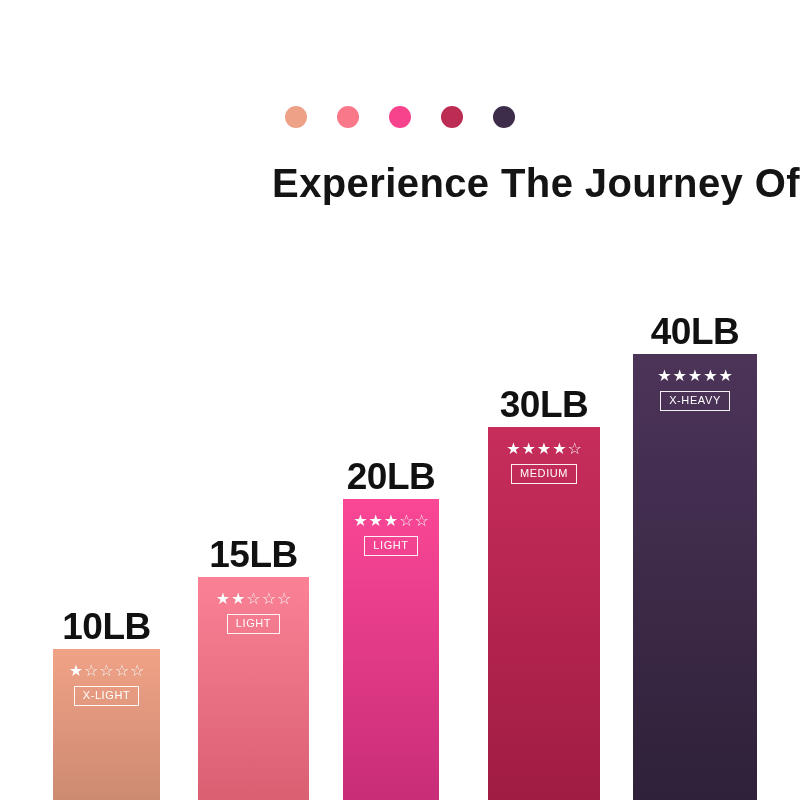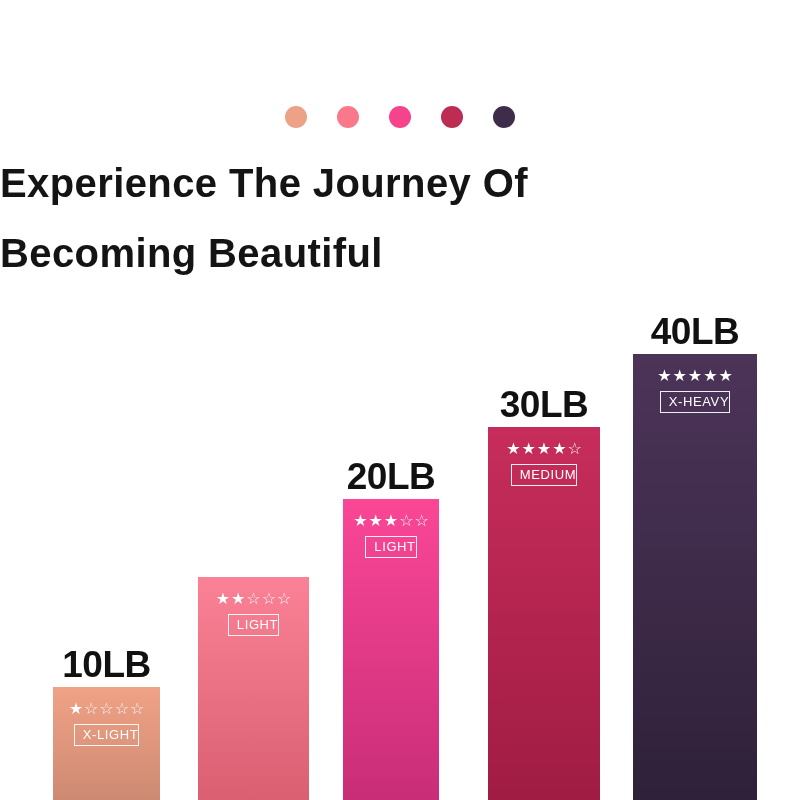--- a/index.html
+++ b/index.html
@@ -32,21 +32,21 @@
     width: 22px; height: 22px;
     border-radius: 50%;
     display: block;
   }
 
   
   #headline {
     position: absolute;
     left: 0; right: 0;
     top: 148px;
-    text-align: left;
+    text-align: right;
     color: #141414;
     font-weight: bold;
     font-size: 40px;
     line-height: 70px;
     letter-spacing: 0.4px;
   }
   #headline .line { display: block; white-space: nowrap; }
 
   
   #chart {
@@ -92,62 +92,62 @@
     font-size: 16px;
     line-height: 1;
     color: #ffffff;
     letter-spacing: 0px;
     text-shadow: 0 0 1px rgba(0,0,0,0.12);
   }
   .stars .st { display: inline-block; }
   .level-box {
     border: 1.5px solid rgba(255,255,255,0.92);
     color: #ffffff;
-    font-size: 13px;
+    font-size: 11px;
     letter-spacing: 0.6px;
-    padding: 3px 0 4px 8px;
+    padding: 3px 8px 4px 8px;
     line-height: 1;
     white-space: nowrap;
   }
 </style>
 </head>
 <body>
 
 <div id="page">
 
   <div id="dot-row">
       <span class="dot" style="background: rgb(237, 162, 135);"></span>
       <span class="dot" style="background: rgb(249, 121, 139);"></span>
       <span class="dot" style="background: rgb(247, 66, 140);"></span>
       <span class="dot" style="background: rgb(189, 44, 83);"></span>
       <span class="dot" style="background: rgb(62, 45, 74);"></span>
     </div>
 
   <div id="headline">
     <span class="line">Experience The Journey Of</span>
-    <span class="line">Becoming Beautiful</span>
   </div>
 
   <div id="chart">
-      <div class="bar-group" style="left: 53px; width: 107px; height: 113px; text-decoration: underline;">
+      <div class="bar-group" style="left: 53px; width: 107px; height: 151px; text-decoration: underline;">
         <div class="bar-weight">10LB</div>
         <div class="bar" style="background: linear-gradient(rgb(240, 162, 134) 0%, rgb(205, 138, 114) 100%);">
           <div class="bar-inner">
             <div class="stars">
               <span class="st">★</span>
               <span class="st">☆</span>
               <span class="st">☆</span>
               <span class="st">☆</span>
               <span class="st">☆</span>
             </div>
             <div class="level-box">X-LIGHT</div>
           </div>
         </div>
       </div>
       <div class="bar-group" style="left: 198px; width: 111px; height: 223px;">
+        <div class="bar-weight">15LB</div>
         <div class="bar" style="background: linear-gradient(rgb(251, 130, 150) 0%, rgb(217, 95, 113) 100%);">
           <div class="bar-inner">
             <div class="stars">
               <span class="st">★</span>
               <span class="st">★</span>
               <span class="st">☆</span>
               <span class="st">☆</span>
               <span class="st">☆</span>
             </div>
             <div class="level-box">LIGHT</div>

